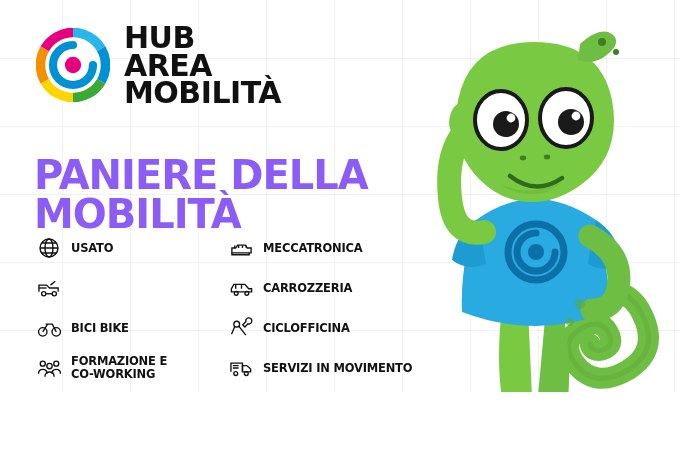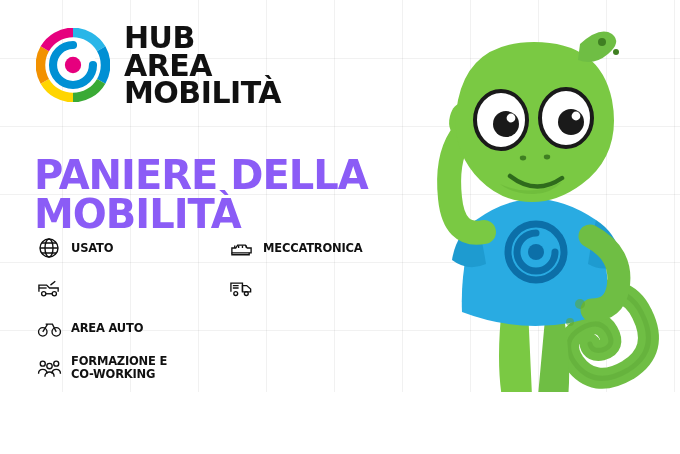--- a/index.html
+++ b/index.html
@@ -188,21 +188,21 @@
     </div>
 
     <div class="svc">
       <span class="svc-icon">
         <svg viewBox="0 0 26 20" width="25" height="20" fill="none" stroke="#111" stroke-width="1.4">
           <circle cx="6" cy="14" r="4.4"></circle>
           <circle cx="20" cy="14" r="4.4"></circle>
           <path d="M6 14l5-8h5l4 8M11 6h4.6M9 6h4"></path>
         </svg>
       </span>
-      <span class="svc-label">AREA AUTO</span>
+      <span class="svc-label">BICI BIKE</span>
     </div>
 
 
     <div class="svc">
       <span class="svc-icon">
         <svg viewBox="0 0 26 22" width="25" height="22" fill="none" stroke="#111" stroke-width="1.4">
           <circle cx="6" cy="6.5" r="2.6"></circle>
           <circle cx="20" cy="6.5" r="2.6"></circle>
           <circle cx="13" cy="9" r="2.8"></circle>
           <path d="M1.6 17c0-3 2-4.6 4.4-4.6S10.4 14 10.4 17"></path>
@@ -221,33 +221,55 @@
       <span class="svc-icon">
         <svg viewBox="0 0 26 22" width="25" height="22" fill="none" stroke="#111" stroke-width="1.4">
           <path d="M3 16v-5h4l2-3h8l2 3h4v5z"></path>
           <path d="M6 11V8.5M10 11V8.5M14 11V8.5M18 11V8.5"></path>
           <path d="M3 16v2h18v-2"></path>
         </svg>
       </span>
       <span class="svc-label">MECCATRONICA</span>
     </div>
 
-
+    <div class="svc">
+      <span class="svc-icon">
+        <svg viewBox="0 0 26 20" width="25" height="20" fill="none" stroke="#111" stroke-width="1.4">
+          <path d="M2.5 14v-3.2l2.6-4.6h11.4l4 4.6h3v3.2z"></path>
+          <path d="M7 6.2v4.6M13 6.2v4.6"></path>
+          <circle cx="7.5" cy="15.5" r="2"></circle>
+          <circle cx="18.5" cy="15.5" r="2"></circle>
+        </svg>
+      </span>
+      <span class="svc-label">CARROZZERIA</span>
+    </div>
+
+    <div class="svc">
+      <span class="svc-icon">
+        <svg viewBox="0 0 26 22" width="25" height="22" fill="none" stroke="#111" stroke-width="1.4">
+          <circle cx="8" cy="7" r="3"></circle>
+          <path d="M10.1 9.1l7.4 9.3M6 9.5l-3.4 8"></path>
+          <path d="M17.5 4.5l-3.2 3.2 2.2 2.2 3.2-3.2a3.2 3.2 0 1 0-2.2-2.2z"></path>
+        </svg>
+      </span>
+      <span class="svc-label">CICLOFFICINA</span>
+    </div>
 
 
     <div class="svc">
       <span class="svc-icon">
         <svg viewBox="0 0 26 22" width="25" height="22" fill="none" stroke="#111" stroke-width="1.4">
           <path d="M2 15V6h12v9"></path>
           <path d="M14 8.5h4.4L22.5 12v3H14z"></path>
           <circle cx="7" cy="16.8" r="2"></circle>
           <circle cx="18" cy="16.8" r="2"></circle>
           <path d="M4 8.5h6M4 11h6"></path>
         </svg>
       </span>
+      <span class="svc-label">SERVIZI IN MOVIMENTO</span>
     </div>
   </div>
 
   <div class="shadow"></div>
   <div class="mascot">
     <svg viewBox="0 0 300 440" width="300" height="440" aria-hidden="true">
       <defs>
         <clipPath id="shirtClip">
           <path d="M96 198 q54 -30 108 0 l12 92 q-66 24 -132 0 z"></path>
         </clipPath>

